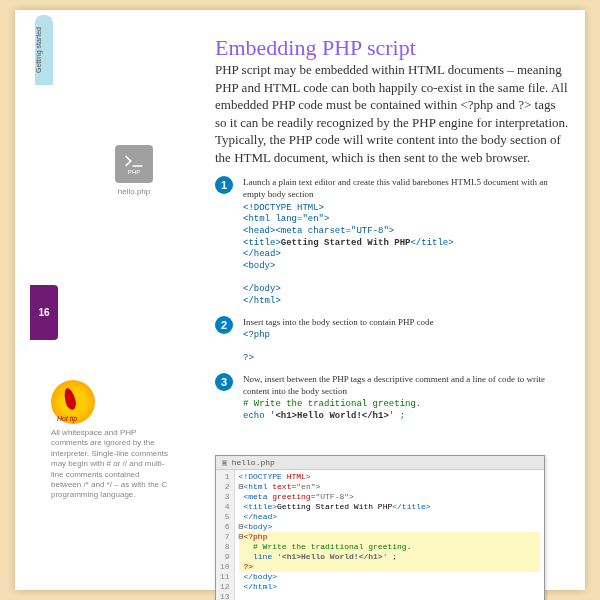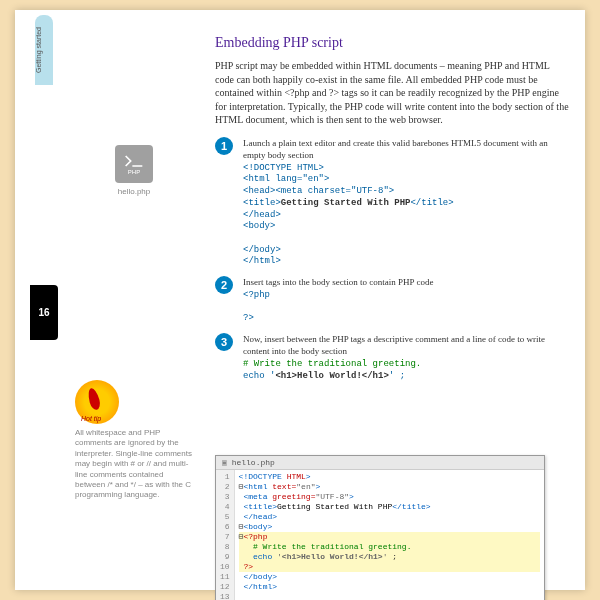--- a/index.html
+++ b/index.html
@@ -1,34 +1,34 @@
 <!DOCTYPE html>
 <html><head>
 <meta charset="utf-8">
 <style>
 *{box-sizing:border-box;margin:0;padding:0}
 body{width:600px;height:600px;background:#f5deb3;font-family:Georgia,serif;font-size:9px;color:#333;overflow:hidden}
 .page{position:absolute;left:15px;top:10px;width:570px;height:580px;background:#fff;box-shadow:0 0 8px rgba(0,0,0,.2)}
 .tab-top{position:absolute;left:20px;top:5px;width:18px;height:70px;background:#b8e0ec;border-radius:0 0 8px 8px;writing-mode:vertical-rl;transform:rotate(180deg);font-size:7px;color:#555;text-align:center;padding:4px 0;font-family:Arial,sans-serif}
-.tab-pg{position:absolute;left:15px;top:275px;width:28px;height:55px;background:#000000;color:#fff;display:flex;align-items:center;justify-content:center;font-size:10px;font-family:Arial,sans-serif;font-weight:bold;border-radius:0 4px 4px 0}
+.tab-pg{position:absolute;left:15px;top:275px;width:28px;height:55px;background:#701a75;color:#fff;display:flex;align-items:center;justify-content:center;font-size:10px;font-family:Arial,sans-serif;font-weight:bold;border-radius:0 4px 4px 0}
 .content{position:absolute;left:200px;top:25px;width:355px}
-h1{font-size:14px;font-weight:normal;color:#4c1d95;margin-bottom:8px}
-.intro{font-size:10px;line-height:1.35;color:#333;margin-bottom:10px}
+h1{font-size:22px;font-weight:normal;color:#8b5cf6;}
+.intro{font-size:13px;line-height:1.35;color:#333;margin-bottom:10px}
 .step{display:flex;margin-bottom:8px}
 .num{width:18px;height:18px;background:#0080c0;color:#fff;border-radius:50%;font-family:Arial,sans-serif;font-weight:bold;font-size:11px;display:flex;align-items:center;justify-content:center;flex-shrink:0;margin-right:10px}
 .stxt{flex:1;font-size:9px;line-height:1.35}
 .code{font-family:'Courier New',monospace;color:#0060a0;font-size:9px;display:block;margin-top:2px;line-height:1.3}
 .code b{color:#333;font-weight:bold}
 .grn{color:#008000}
 .icon-box{position:absolute;left:100px;top:135px;text-align:center}
 .icon{width:38px;height:38px;background:#a0a0a0;border-radius:4px;display:flex;flex-direction:column;align-items:center;justify-content:center;margin:0 auto}
 .icon svg{width:20px;height:14px}
 .icon-lbl{font-size:6px;color:#fff;font-family:Arial,sans-serif;margin-top:1px}
 .icon-cap{font-size:8px;color:#888;margin-top:4px;font-family:Arial,sans-serif}
-.tip{position:absolute;left:60px;top:370px;width:120px}
+.tip{position:absolute;left:36px;top:370px;width:120px}
 .tip-badge{width:44px;height:44px;background:radial-gradient(circle,#fc0 40%,#fa0 70%);border-radius:50%;position:relative;margin-bottom:4px}
 .tip-badge::after{content:"";position:absolute;left:14px;top:8px;width:10px;height:22px;background:#c00;border-radius:50% 50% 50% 50%/60% 60% 40% 40%;transform:rotate(-15deg)}
 .tip-lbl{position:absolute;bottom:2px;left:6px;font-size:7px;font-style:italic;color:#a00;font-family:Arial,sans-serif}
 .tip-txt{font-size:8px;color:#888;line-height:1.3;font-family:Arial,sans-serif}
 .editor{position:absolute;left:200px;top:445px;width:330px;border:1px solid #999;background:#fff;font-family:'Courier New',monospace;font-size:8px;box-shadow:1px 1px 3px rgba(0,0,0,.2)}
 .ed-tab{background:#e8e8e8;border-bottom:1px solid #ccc;padding:2px 6px;font-size:8px;color:#555}
 .ed-tab::before{content:"▣ ";color:#888}
 .ed-body{display:flex}
 .gutter{background:#f0f0f0;color:#888;padding:2px 4px;text-align:right;line-height:1.25;font-size:8px;border-right:1px solid #ddd}
 .lines{flex:1;padding:2px 4px;line-height:1.25;font-size:8px}
@@ -85,20 +85,20 @@
    <div class="gutter" id="gut">1<br>2<br>3<br>4<br>5<br>6<br>7<br>8<br>9<br>10<br>11<br>12<br>13</div>
    <div class="lines" id="lns">
           <div class="l"><span class="blue">&lt;!DOCTYPE</span> <span class="red">HTML</span><span class="blue">&gt;</span></div>
           <div class="l">⊟<span class="blue">&lt;html</span> <span class="red">text=</span><span class="gray">"en"</span><span class="blue">&gt;</span></div>
           <div class="l"> <span class="blue">&lt;meta</span> <span class="red">greeting=</span><span class="gray">"UTF-8"</span><span class="blue">&gt;</span></div>
           <div class="l"> <span class="blue">&lt;title&gt;</span><span class="black">Getting Started With PHP</span><span class="blue">&lt;/title&gt;</span></div>
           <div class="l"> <span class="blue">&lt;/head&gt;</span></div>
           <div class="l">⊟<span class="blue">&lt;body&gt;</span></div>
           <div class="l hl">⊟<span class="red">&lt;?php</span></div>
           <div class="l hl">   <span class="green"># Write the traditional greeting.</span></div>
-          <div class="l hl">   <span class="blue">echo</span> <span class="gray">'<b>&lt;h1&gt;Hello World!&lt;/h1&gt;</b>'</span> ;</div>
+          <div class="l hl">   <span class="blue">line</span> <span class="gray">'<b>&lt;h1&gt;Hello World!&lt;/h1&gt;</b>'</span> ;</div>
           <div class="l hl"> <span class="red">?&gt;</span></div>
           <div class="l"> <span class="blue">&lt;/body&gt;</span></div>
           <div class="l"> <span class="blue">&lt;/html&gt;</span></div>
         </div>
   </div>
  </div>
 </div>
 
 </body></html>

